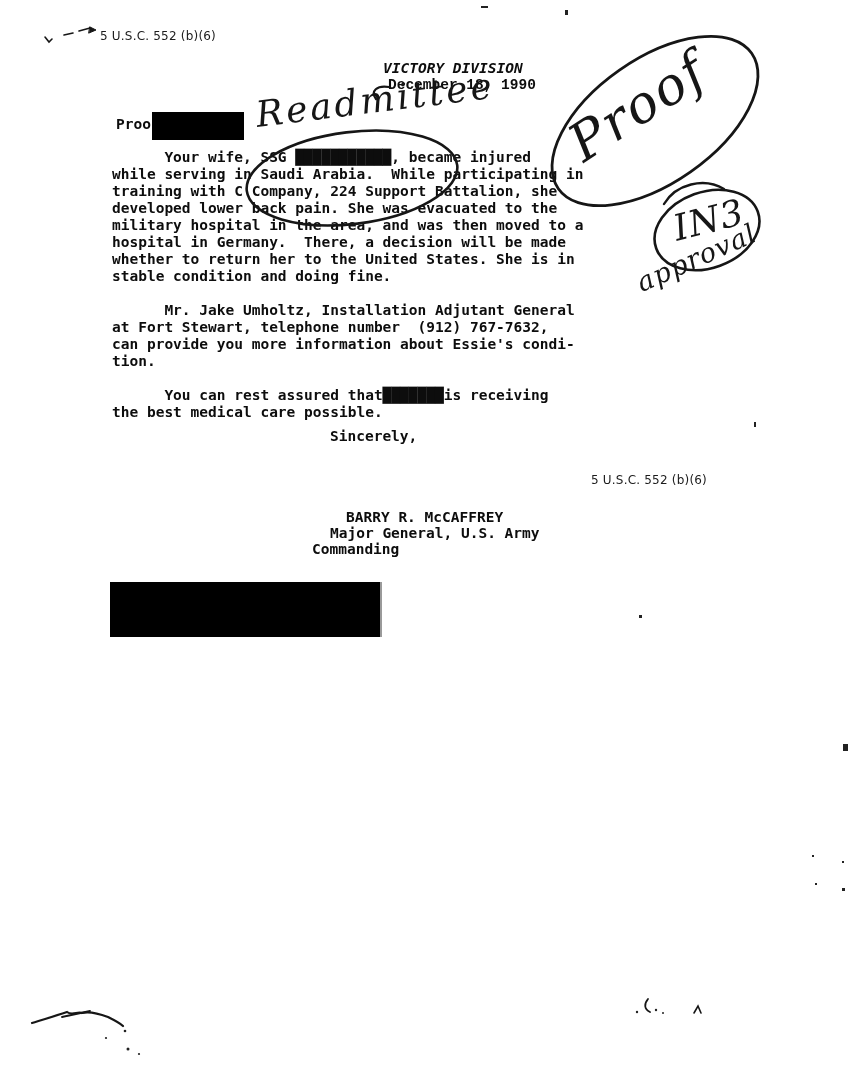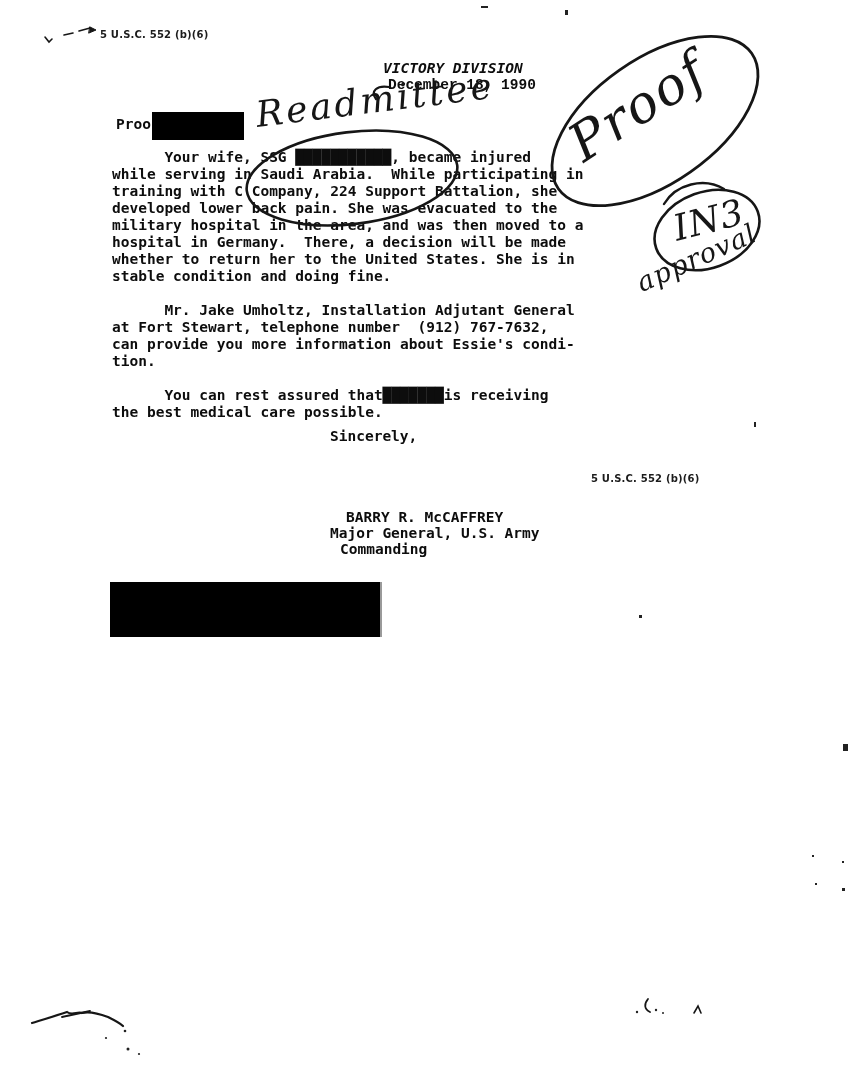--- a/index.html
+++ b/index.html
@@ -18,22 +18,22 @@
     font-weight:bold;
     font-size:14.5px;
     line-height:17px;
     white-space:pre;
     color:#0d0d0d;
   }
   pre.body-text{margin:0;}
   .tiny-stamp{
     position:absolute;
     font-family:"DejaVu Sans", sans-serif;
-    font-weight:bold;
-    font-size:10px;
+    font-weight:normal;
+    font-size:12px;
     letter-spacing:0.2px;
     color:#1c1c1c;
     white-space:nowrap;
     text-align:center;
   }
   .redaction{
     position:absolute;
     background:#000000;
   }
   .hand{
@@ -82,21 +82,21 @@
 
       You can rest assured that███████is receiving
 the best medical care possible.</pre>
 
   <div class="typed" style="left:330px;top:428px;text-align:right;">Sincerely,</div>
 
   <div class="tiny-stamp" style="left:591px;top:473px;">5 U.S.C. 552 (b)(6)</div>
 
   <div class="typed" style="left:330px;top:509px;margin-left:16px;">BARRY R. McCAFFREY</div>
   <div class="typed" style="left:330px;top:525px;">Major General, U.S. Army</div>
-  <div class="typed" style="left:340px;top:541px;">Commanding</div>
+  <div class="typed" style="left:312px;top:541px;">Commanding</div>
 
   <div class="redaction" style="left:110px;top:582px;width:270px;height:55px;box-shadow:2px 0 0 #9a9a9a;"></div>
 
   <div class="hand hand-readmittee">Readmittee</div>
   <div class="hand hand-proof">Proof</div>
   <div class="hand hand-in3">IN3</div>
   <div class="hand hand-approval">approval</div>
 
   <svg class="scribbles" width="848" height="1088" viewBox="0 0 848 1088">
     <g stroke="#161616" fill="none" stroke-linecap="round">

